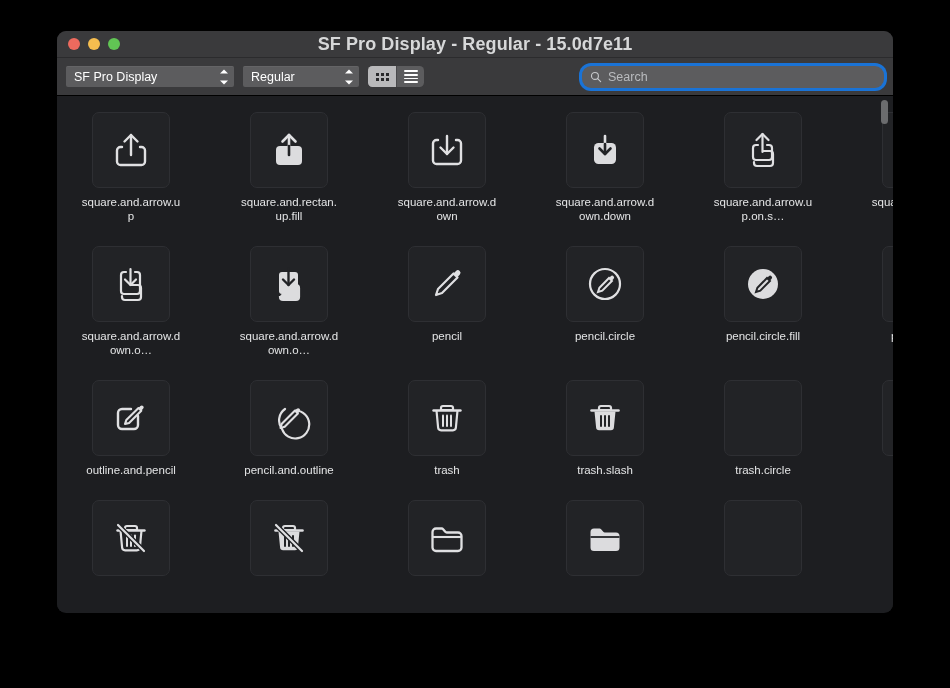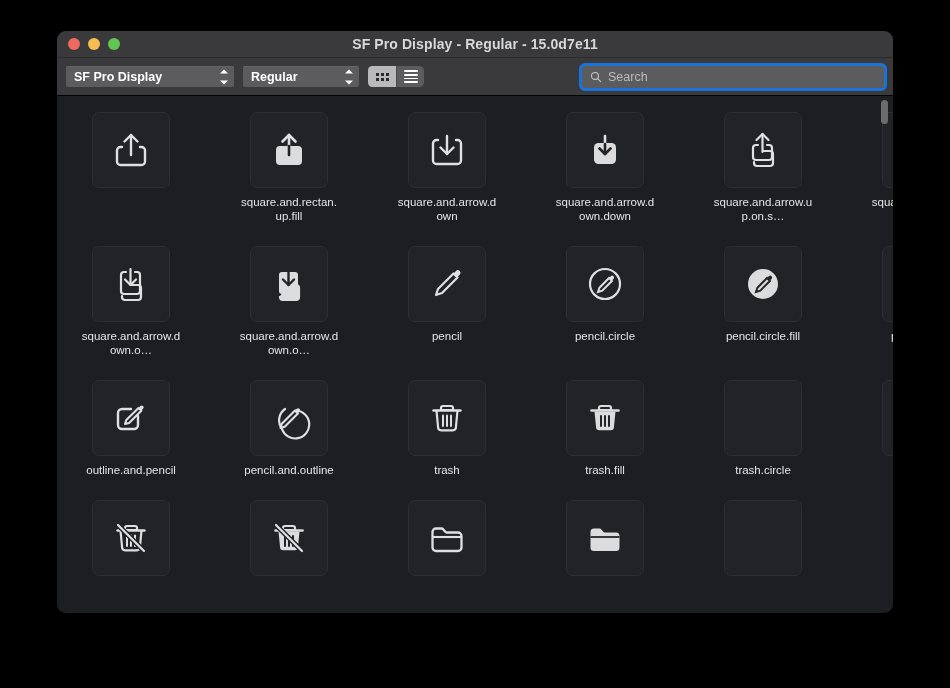--- a/index.html
+++ b/index.html
@@ -58,21 +58,21 @@
   .light.close   { background: #ed6a5e; }
   .light.min     { background: #f5bd4f; }
   .light.zoom    { background: #61c554; }
 
   #window-title {
     position: absolute;
     left: 0; right: 0;
     top: 50%;
     transform: translateY(-50%);
     text-align: center;
-    font-size: 14px;
+    font-size: 18px;
     font-weight: bold;
     color: #d7d8d9;
     letter-spacing: 0.1px;
     pointer-events: none;
   }
 
   
   #toolbar {
     position: relative;
     height: 38px;
@@ -89,21 +89,20 @@
     height: 21px;
     background: #5c5c5e;
     border-radius: 2px;
     display: flex;
     align-items: center;
     padding: 0 22px 0 8px;
     font-size: 12.5px;
     color: #ffffff;
     white-space: nowrap;
     box-shadow: 0 0.5px 0 rgba(255,255,255,0.10) inset;
-    font-weight: bold;
   }
   .popup.family { width: 168px; }
   .popup.style  { width: 116px; }
 
   .stepper {
     position: absolute;
     right: 6px;
     top: 50%;
     transform: translateY(-50%);
     width: 9px;
@@ -154,21 +153,21 @@
     gap: 2px;
   }
   .list-glyph i { display: block; height: 1.6px; background: #ffffff; border-radius: 1px; }
 
   
   #search-wrap {
     margin-left: auto;
     position: relative;
     width: 302px;
     height: 22px;
-    border-radius: 3px;
+    border-radius: 9px;
     background: #5c5c5e;
     box-shadow: 0 0 0 3px #1a73d6;
     display: flex;
     align-items: center;
     padding: 0 8px;
     gap: 6px;
   }
   #search-icon { width: 12px; height: 12px; flex: 0 0 auto; }
   #search-input {
     border: 0;
@@ -316,20 +315,21 @@
       <div id="grid">
 
         <div class="cell">
           <div class="tile">
             <svg width="44" height="44" viewBox="0 0 44 44">
               <path d="M13 19 h-1.5 a3.5 3.5 0 0 0 -3.5 3.5 v11 a3.5 3.5 0 0 0 3.5 3.5 h21 a3.5 3.5 0 0 0 3.5 -3.5 v-11 a3.5 3.5 0 0 0 -3.5 -3.5 h-1.5" fill="none" stroke="#e0e0e2" stroke-width="2.4" stroke-linecap="round"></path>
               <line x1="22" y1="7" x2="22" y2="27" stroke="#e0e0e2" stroke-width="2.4" stroke-linecap="round"></line>
               <polyline points="15.5,13.5 22,7 28.5,13.5" fill="none" stroke="#e0e0e2" stroke-width="2.4" stroke-linecap="round" stroke-linejoin="round"></polyline>
             </svg>
           </div>
+          <div class="cell-label">square.and.arrow.up</div>
         </div>
 
         <div class="cell">
           <div class="tile">
             <svg width="44" height="44" viewBox="0 0 44 44">
               <rect x="9" y="18" width="26" height="19" rx="4" fill="#dcdcde"></rect>
               <line x1="22" y1="7" x2="22" y2="27" stroke="#e0e0e2" stroke-width="2.6" stroke-linecap="round"></line>
               <polyline points="15.5,13.5 22,7 28.5,13.5" fill="none" stroke="#e0e0e2" stroke-width="2.6" stroke-linecap="round" stroke-linejoin="round"></polyline>
               <line x1="22" y1="14" x2="22" y2="27" stroke="#dcdcde" stroke-width="0"></line>
               <line x1="22" y1="18" x2="22" y2="27" stroke="#222326" stroke-width="2.6" stroke-linecap="round"></line>
@@ -484,21 +484,21 @@
           <div class="tile">
             <svg width="44" height="44" viewBox="0 0 44 44">
               <path d="M18 10 h8 a2 2 0 0 1 2 2 v2 h-12 v-2 a2 2 0 0 1 2 -2 z" fill="none" stroke="#dcdcde" stroke-width="2.2" stroke-linejoin="round"></path>
               <line x1="8.5" y1="14.5" x2="35.5" y2="14.5" stroke="#dcdcde" stroke-width="2.6" stroke-linecap="round"></line>
               <path d="M11.5 15.5 l1.6 16 a3 3 0 0 0 3 2.8 h11.8 a3 3 0 0 0 3 -2.8 l1.6 -16 z" fill="#dcdcde"></path>
               <line x1="18" y1="20" x2="18" y2="30" stroke="#222326" stroke-width="2" stroke-linecap="round"></line>
               <line x1="22" y1="20" x2="22" y2="30" stroke="#222326" stroke-width="2" stroke-linecap="round"></line>
               <line x1="26" y1="20" x2="26" y2="30" stroke="#222326" stroke-width="2" stroke-linecap="round"></line>
             </svg>
           </div>
-          <div class="cell-label">trash.fill</div>
+          <div class="cell-label">trash.slash</div>
         </div>
 
         <div class="cell">
           <div class="tile">
             
           </div>
           <div class="cell-label">trash.circle</div>
         </div>
 
         <div class="cell">

